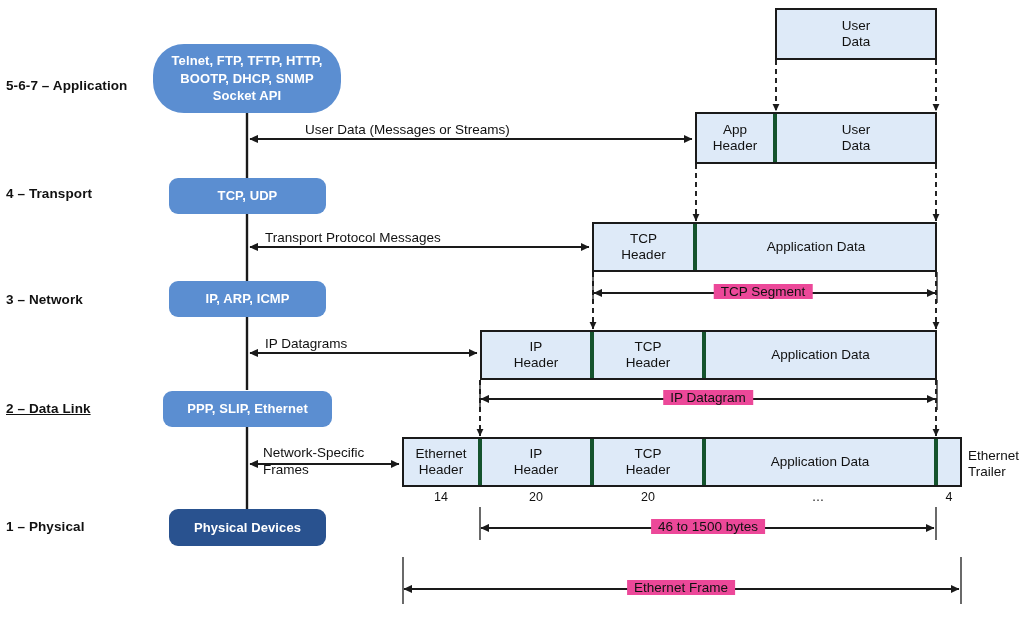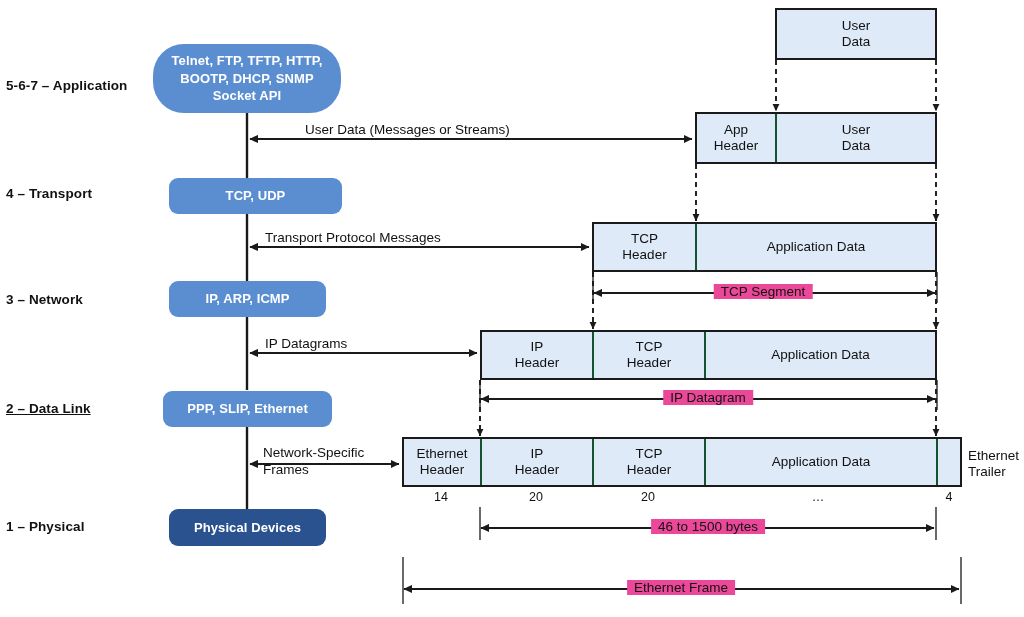--- a/index.html
+++ b/index.html
@@ -68,21 +68,21 @@
   .cell {
     box-sizing: border-box;
     display: flex;
     align-items: center;
     justify-content: center;
     text-align: center;
     font-size: 13.5px;
     color: #111111;
     line-height: 1.22;
     background: #deeaf8;
-    border-right: 2px solid #14532d;
+    border-right: 4px solid #14532d;
     white-space: pre-line;
     overflow: hidden;
   }
   .cell:last-child { border-right: none; }
 
   
   .cap {
     position: absolute;
     font-size: 13.5px;
     color: #111111;
@@ -178,21 +178,21 @@
 
   <div class="layer-label" style="left:6px; top:78px;">5-6-7 – Application</div>
   <div class="layer-label" style="left:6px; top:186px;">4 – Transport</div>
   <div class="layer-label" style="left:6px; top:292px;">3 – Network</div>
   <div class="layer-label" style="left:6px; top:401px;text-decoration:underline;">2 – Data Link</div>
   <div class="layer-label" style="left:6px; top:519px;">1 – Physical</div>
 
   <div class="pill" style="left:153px; top:44px; width:188px; height:69px;border-radius:31px;">Telnet, FTP, TFTP, HTTP,
 BOOTP, DHCP, SNMP
 Socket API</div>
-  <div class="pill" style="left:169px; top:178px; width:173px; height:36px;">TCP, UDP</div>
+  <div class="pill" style="left:169px; top:178px; width:157px; height:36px;">TCP, UDP</div>
   <div class="pill" style="left:169px; top:281px; width:157px; height:36px;">IP, ARP, ICMP</div>
   <div class="pill dark" style="left:169px; top:509px; width:157px; height:37px;">Physical Devices</div>
   <div class="pill" style="left:163px; top:391px; width:169px; height:36px;">PPP, SLIP, Ethernet</div>
 
   <div class="flow-label" style="left:265px; top:122px;margin-left:40px;">User Data (Messages or Streams)</div>
   <div class="flow-label" style="left:265px; top:230px;">Transport Protocol Messages</div>
   <div class="flow-label" style="left:265px; top:336px;">IP Datagrams</div>
   <div class="flow-label" style="left:263px; top:445px;">Network-Specific
 Frames</div>
 

